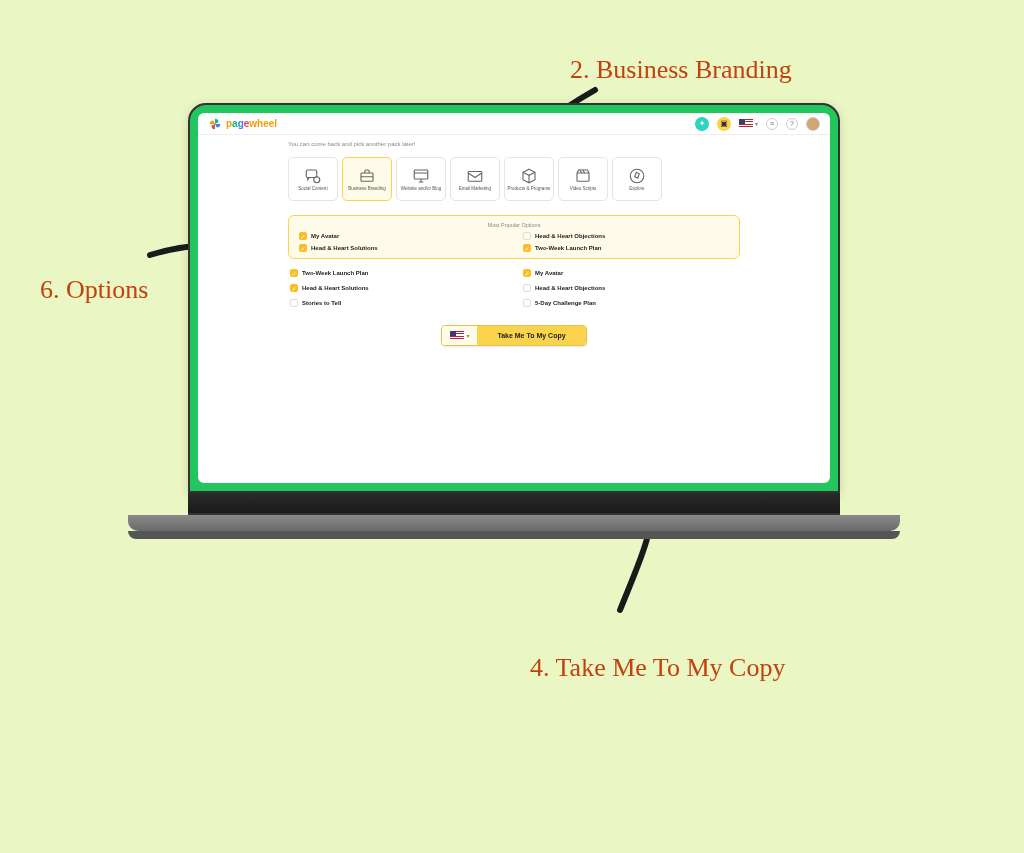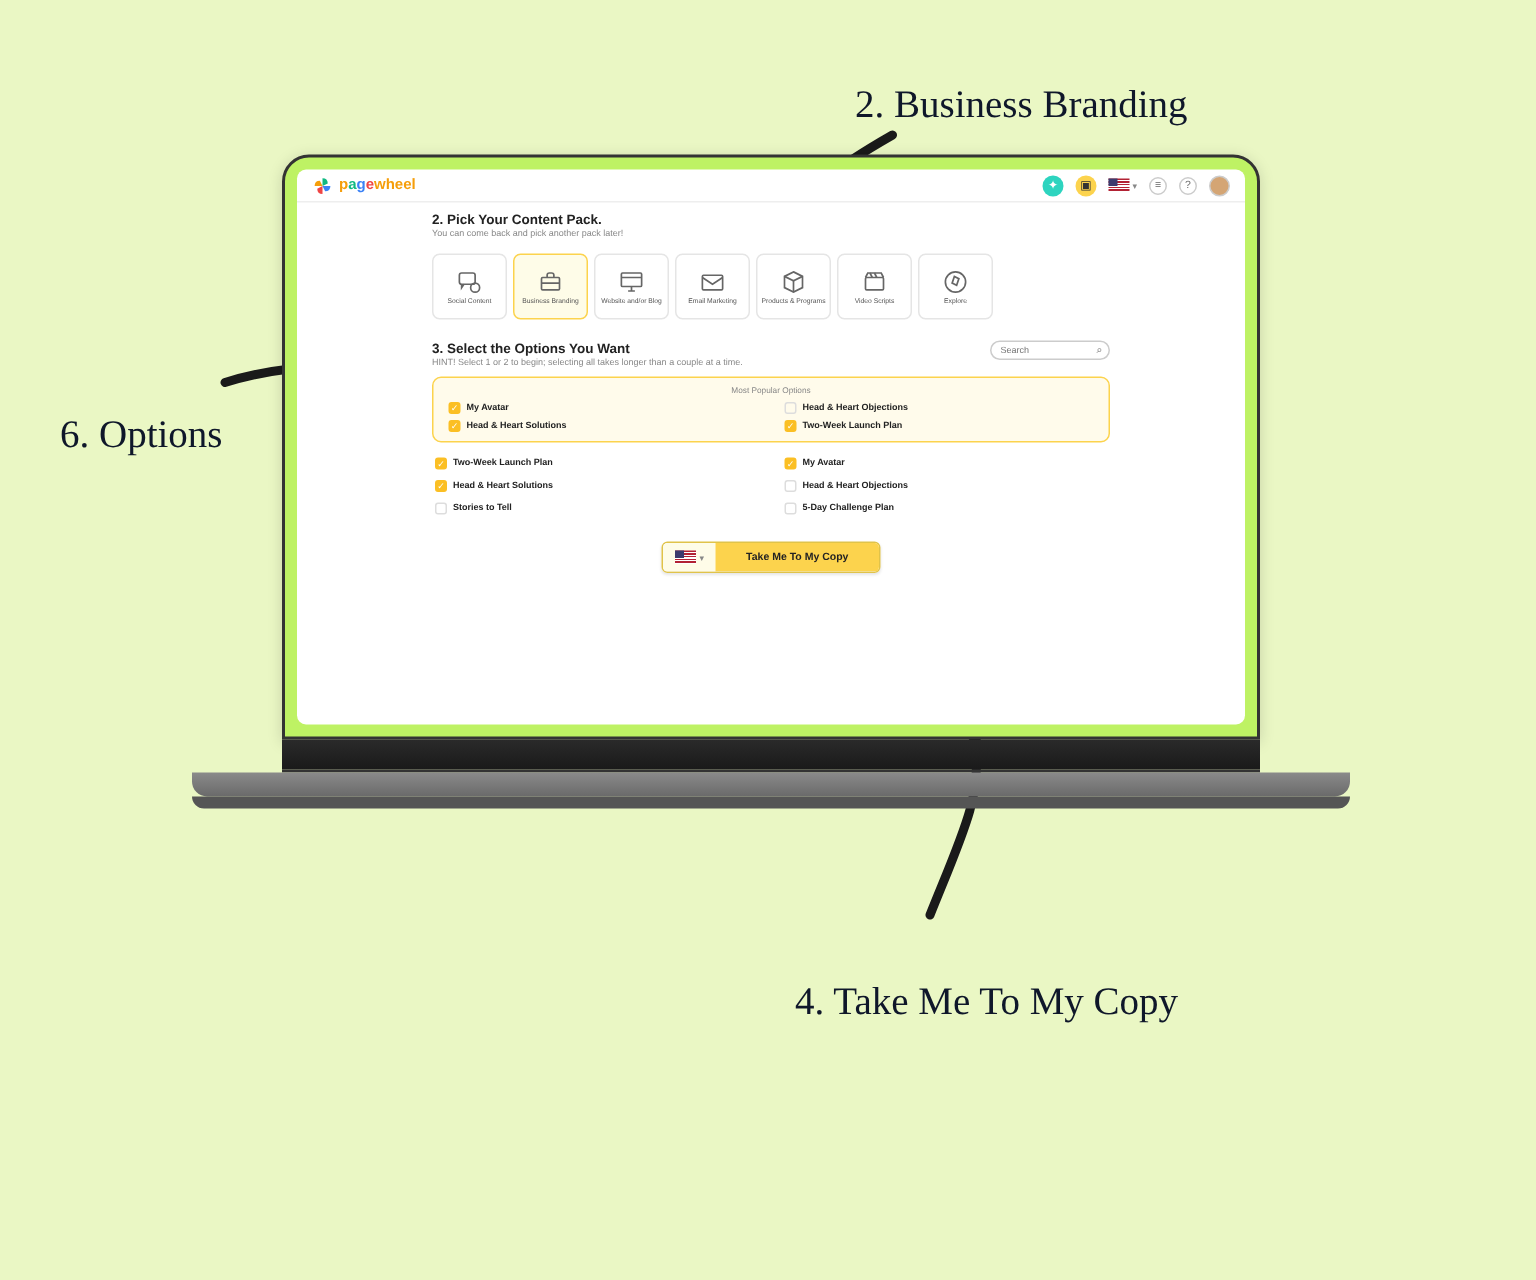--- a/index.html
+++ b/index.html
@@ -1,29 +1,29 @@
 <!DOCTYPE html>
 <html><head>
 <meta charset="utf-8">
 <style>
   *{box-sizing:border-box;margin:0;padding:0;}
   html,body{width:1024px;height:853px;overflow:hidden;}
   body{background:#eaf7c4;position:relative;font-family:-apple-system,BlinkMacSystemFont,"Segoe UI",Arial,sans-serif;}
 
   
-  .annotation{position:absolute;font-family:"Brush Script MT","Segoe Script",cursive;font-size:26px;color:#0f172a;font-weight:500;}
+  .annotation{position:absolute;font-family:"Brush Script MT","Segoe Script",cursive;font-size:26px;color:#c2410c;font-weight:500;}
   .ann-1{top:55px;left:570px;}
   .ann-2{top:275px;left:40px;}
   .ann-3{top:653px;left:530px;}
 
   .overlay-arrows{position:absolute;top:0;left:0;pointer-events:none;}
 
   
   .laptop{position:absolute;top:103px;left:188px;width:652px;height:448px;}
-  .screen-frame{width:100%;height:390px;background:#bef264;border-radius:18px 18px 0 0;border:2px solid #333;padding:8px;box-shadow:0 2px 10px rgba(0,0,0,.15);}
+  .screen-frame{width:100%;height:390px;background:#22c55e;border-radius:18px 18px 0 0;border:2px solid #333;padding:8px;box-shadow:0 2px 10px rgba(0,0,0,.15);}
   .screen{width:100%;height:100%;background:#fff;border-radius:6px;position:relative;overflow:hidden;}
   .keyboard-deck{width:100%;height:22px;background:linear-gradient(#2a2a2a,#1a1a1a);border-bottom:2px solid #333;}
   .base{position:absolute;bottom:20px;left:-60px;right:-60px;height:16px;background:linear-gradient(#8a8a8a,#6a6a6a);border-radius:0 0 10px 10px;}
   .base-lip{position:absolute;bottom:12px;left:-60px;right:-60px;height:8px;background:#555;border-radius:0 0 16px 16px;}
 
   
   .app{position:absolute;inset:0;font-size:7px;color:#222;}
   .header{height:22px;display:flex;align-items:center;justify-content:space-between;padding:0 10px;border-bottom:1px solid #eee;}
   .brand{display:flex;align-items:center;gap:4px;}
   .pinwheel{width:14px;height:14px;}
@@ -117,21 +117,20 @@
               <span class="chev">▾</span>
             </span>
             <span class="iconbtn">≡</span>
             <span class="iconbtn">?</span>
             <span class="avatar"></span>
           </div>
         </div>
 
         <div class="content">
 
-          <div class="section-title">2. Pick Your Content Pack.</div>
           <div class="section-sub">You can come back and pick another pack later!</div>
 
           <div class="packs">
             <div class="pack">
               <svg class="pack-icon" viewBox="0 0 24 24" fill="none" stroke="currentColor" stroke-width="1.5">
                   <rect x="3" y="4" width="14" height="10" rx="2"></rect>
                   <path d="M7 14 l-2 3 v-3"></path>
                   <circle cx="17" cy="17" r="4"></circle>
                 </svg>
               <span class="pack-label">Social Content</span>
@@ -179,30 +178,20 @@
             </div>
             <div class="pack">
               <svg class="pack-icon" viewBox="0 0 24 24" fill="none" stroke="currentColor" stroke-width="1.5">
                   <circle cx="12" cy="12" r="9"></circle>
                   <path d="M15 9 l-2 6 l-4-2 l2-6 Z"></path>
                 </svg>
               <span class="pack-label">Explore</span>
             </div>
           </div>
 
-          <div class="section3-row">
-            <div>
-              <div class="section-title">3. Select the Options You Want</div>
-              <div class="section-sub" style="max-width:220px;">HINT! Select 1 or 2 to begin; selecting all takes longer than a couple at a time.</div>
-            </div>
-            <div class="search-wrap">
-              <input class="search" placeholder="Search" style="">
-              <span class="search-icon-pos">⌕</span>
-            </div>
-          </div>
 
           <div class="popular-box">
             <div class="popular-title">Most Popular Options</div>
             <div class="opt-grid">
               <div class="opt">
                   <span class="cb checked">✓</span>
                   <span class="opt-label">My Avatar</span>
                 </div>
               <div class="opt">
                   <span class="cb"></span>

